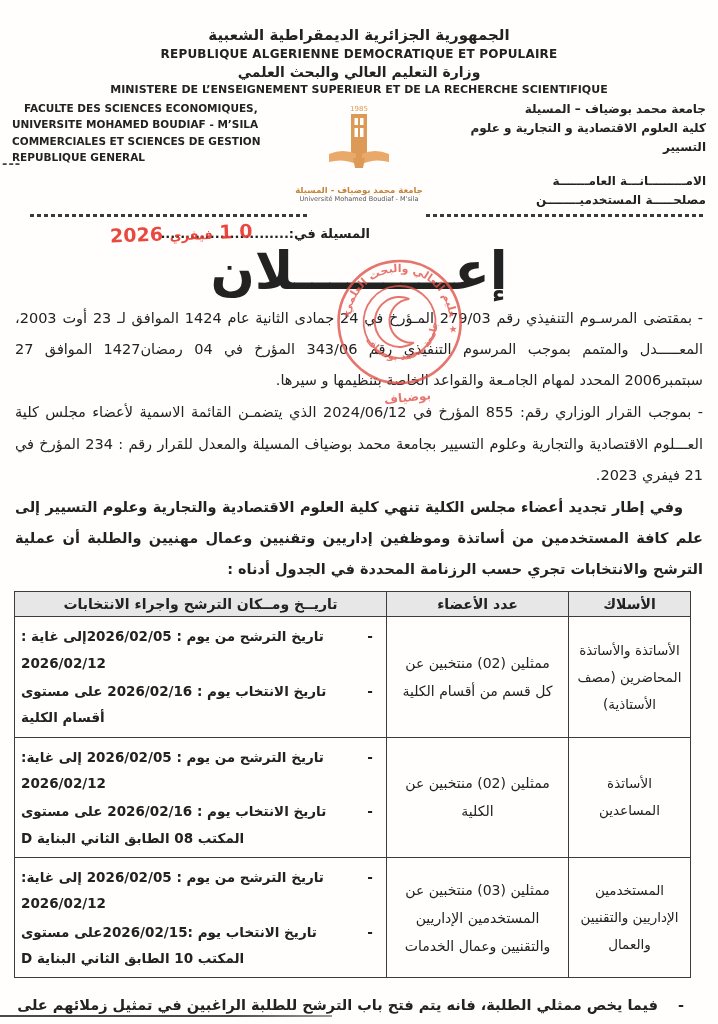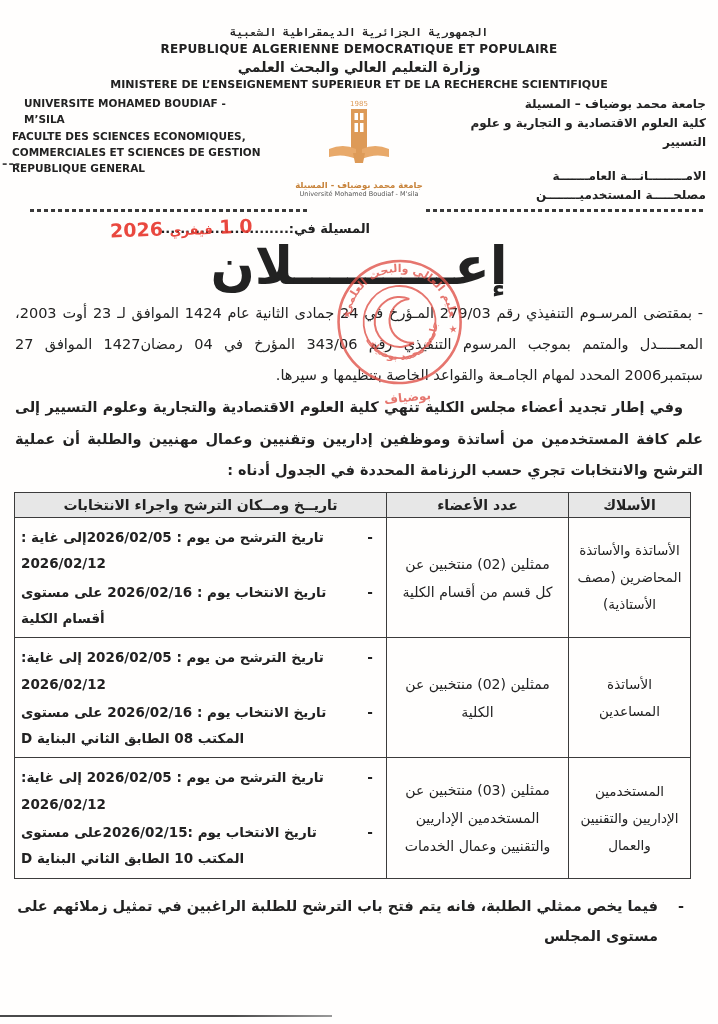--- a/index.html
+++ b/index.html
@@ -1,20 +1,20 @@
 <!DOCTYPE html>
 <html lang="ar"><head>
 <meta charset="utf-8">
 <style>
   html,body{margin:0;padding:0;background:#ffffff;}
   .page{position:relative;width:718px;height:1024px;background:#fffefd;overflow:hidden;
         font-family:"DejaVu Sans",sans-serif;color:#222;}
   
   .hline{text-align:center;font-weight:bold;}
-  .h-ar1{font-size:11px;margin-top:26px;font-family:Liberation Mono, monospace;}
+  .h-ar1{font-size:15px;margin-top:26px;}
   .h-fr1{font-size:12px;margin-top:3px;letter-spacing:.2px;}
   .h-ar2{font-size:14px;margin-top:3px;}
   .h-fr2{font-size:11px;margin-top:3px;}
   .org-row{display:flex;justify-content:space-between;align-items:flex-start;
            padding:4px 12px 0 12px;}
   .org-left{width:252px;font-size:10.5px;font-weight:bold;line-height:1.55;text-align:left;}
   .org-left div:nth-child(1){padding-left:12px;}
   .org-right{width:252px;font-size:12px;font-weight:bold;line-height:1.6;
              direction:rtl;text-align:right;}
   .org-right .gap{height:14px;}
@@ -72,22 +72,22 @@
 
 <div class="page">
 
   <div class="hline h-ar1">الجمهورية الجزائرية الديمقراطية الشعبية</div>
   <div class="hline h-fr1">REPUBLIQUE ALGERIENNE DEMOCRATIQUE ET POPULAIRE</div>
   <div class="hline h-ar2">وزارة التعليم العالي والبحث العلمي</div>
   <div class="hline h-fr2">MINISTERE DE L’ENSEIGNEMENT SUPERIEUR ET DE LA RECHERCHE SCIENTIFIQUE</div>
 
   <div class="org-row">
     <div class="org-left">
+      <div>FACULTE DES SCIENCES ECONOMIQUES,</div>
       <div>UNIVERSITE MOHAMED BOUDIAF - M’SILA</div>
-      <div>FACULTE DES SCIENCES ECONOMIQUES,</div>
       <div>COMMERCIALES ET SCIENCES DE GESTION</div>
       <div>REPUBLIQUE GENERAL</div>
     </div>
 
     <div class="logo-wrap">
       <svg width="72" height="78" viewBox="0 0 72 78">
         <text x="36" y="9" text-anchor="middle" font-size="7" fill="#dd9a57">1985</text>
         <rect x="28" y="12" width="16" height="44" fill="#dd9a57"></rect>
         <rect x="31.5" y="16" width="3.5" height="7" fill="#fff"></rect>
         <rect x="37" y="16" width="3.5" height="7" fill="#fff"></rect>
@@ -138,20 +138,21 @@
       <textPath href="#arcBot" startOffset="12%">جامعة محمد بوضياف</textPath>
     </text>
     <text x="18" y="70" font-size="10" fill="#e0544b">★</text>
     <text x="122" y="96" font-size="10" fill="#e0544b">★</text>
     <path d="M 86 58 A 25 25 0 1 0 86 102 A 21 21 0 1 1 86 58 Z" fill="none" stroke="#e0544b" stroke-width="2"></path>
     <text x="74" y="160" text-anchor="middle" font-size="12" fill="#e0544b" font-weight="bold">بوضياف</text>
   </svg>
 
   <div class="paras">
     <p>- بمقتضى المرسـوم التنفيذي رقم 279/03 المـؤرخ في 24 جمادى الثانية عام 1424 الموافق لـ 23 أوت 2003، المعـــــدل والمتمم بموجب المرسوم التنفيذي رقم 343/06 المؤرخ في 04 رمضان1427 الموافق 27 سبتمبر2006 المحدد لمهام الجامـعة والقواعد الخاصة بتنظيمها و سيرها.</p>
+    <p>- بموجب القرار الوزاري رقم: 855 المؤرخ في 2024/06/12 الذي يتضمـن القائمة الاسمية لأعضاء مجلس كلية العـــلوم الاقتصادية والتجارية وعلوم التسيير بجامعة محمد بوضياف المسيلة والمعدل للقرار رقم : 234 المؤرخ في 21 فيفري 2023.</p>
     <p class="p-bold">وفي إطار تجديد أعضاء مجلس الكلية تنهي كلية العلوم الاقتصادية والتجارية وعلوم التسيير إلى علم كافة المستخدمين من أساتذة وموظفين إداريين وتقنيين وعمال مهنيين والطلبة أن عملية الترشح والانتخابات تجري حسب الرزنامة المحددة في الجدول أدناه :</p>
   </div>
 
   <table class="sched">
     <colgroup>
         <col class="w-cat">
         <col class="w-mem">
         <col class="w-sch">
       </colgroup>
     <thead>

